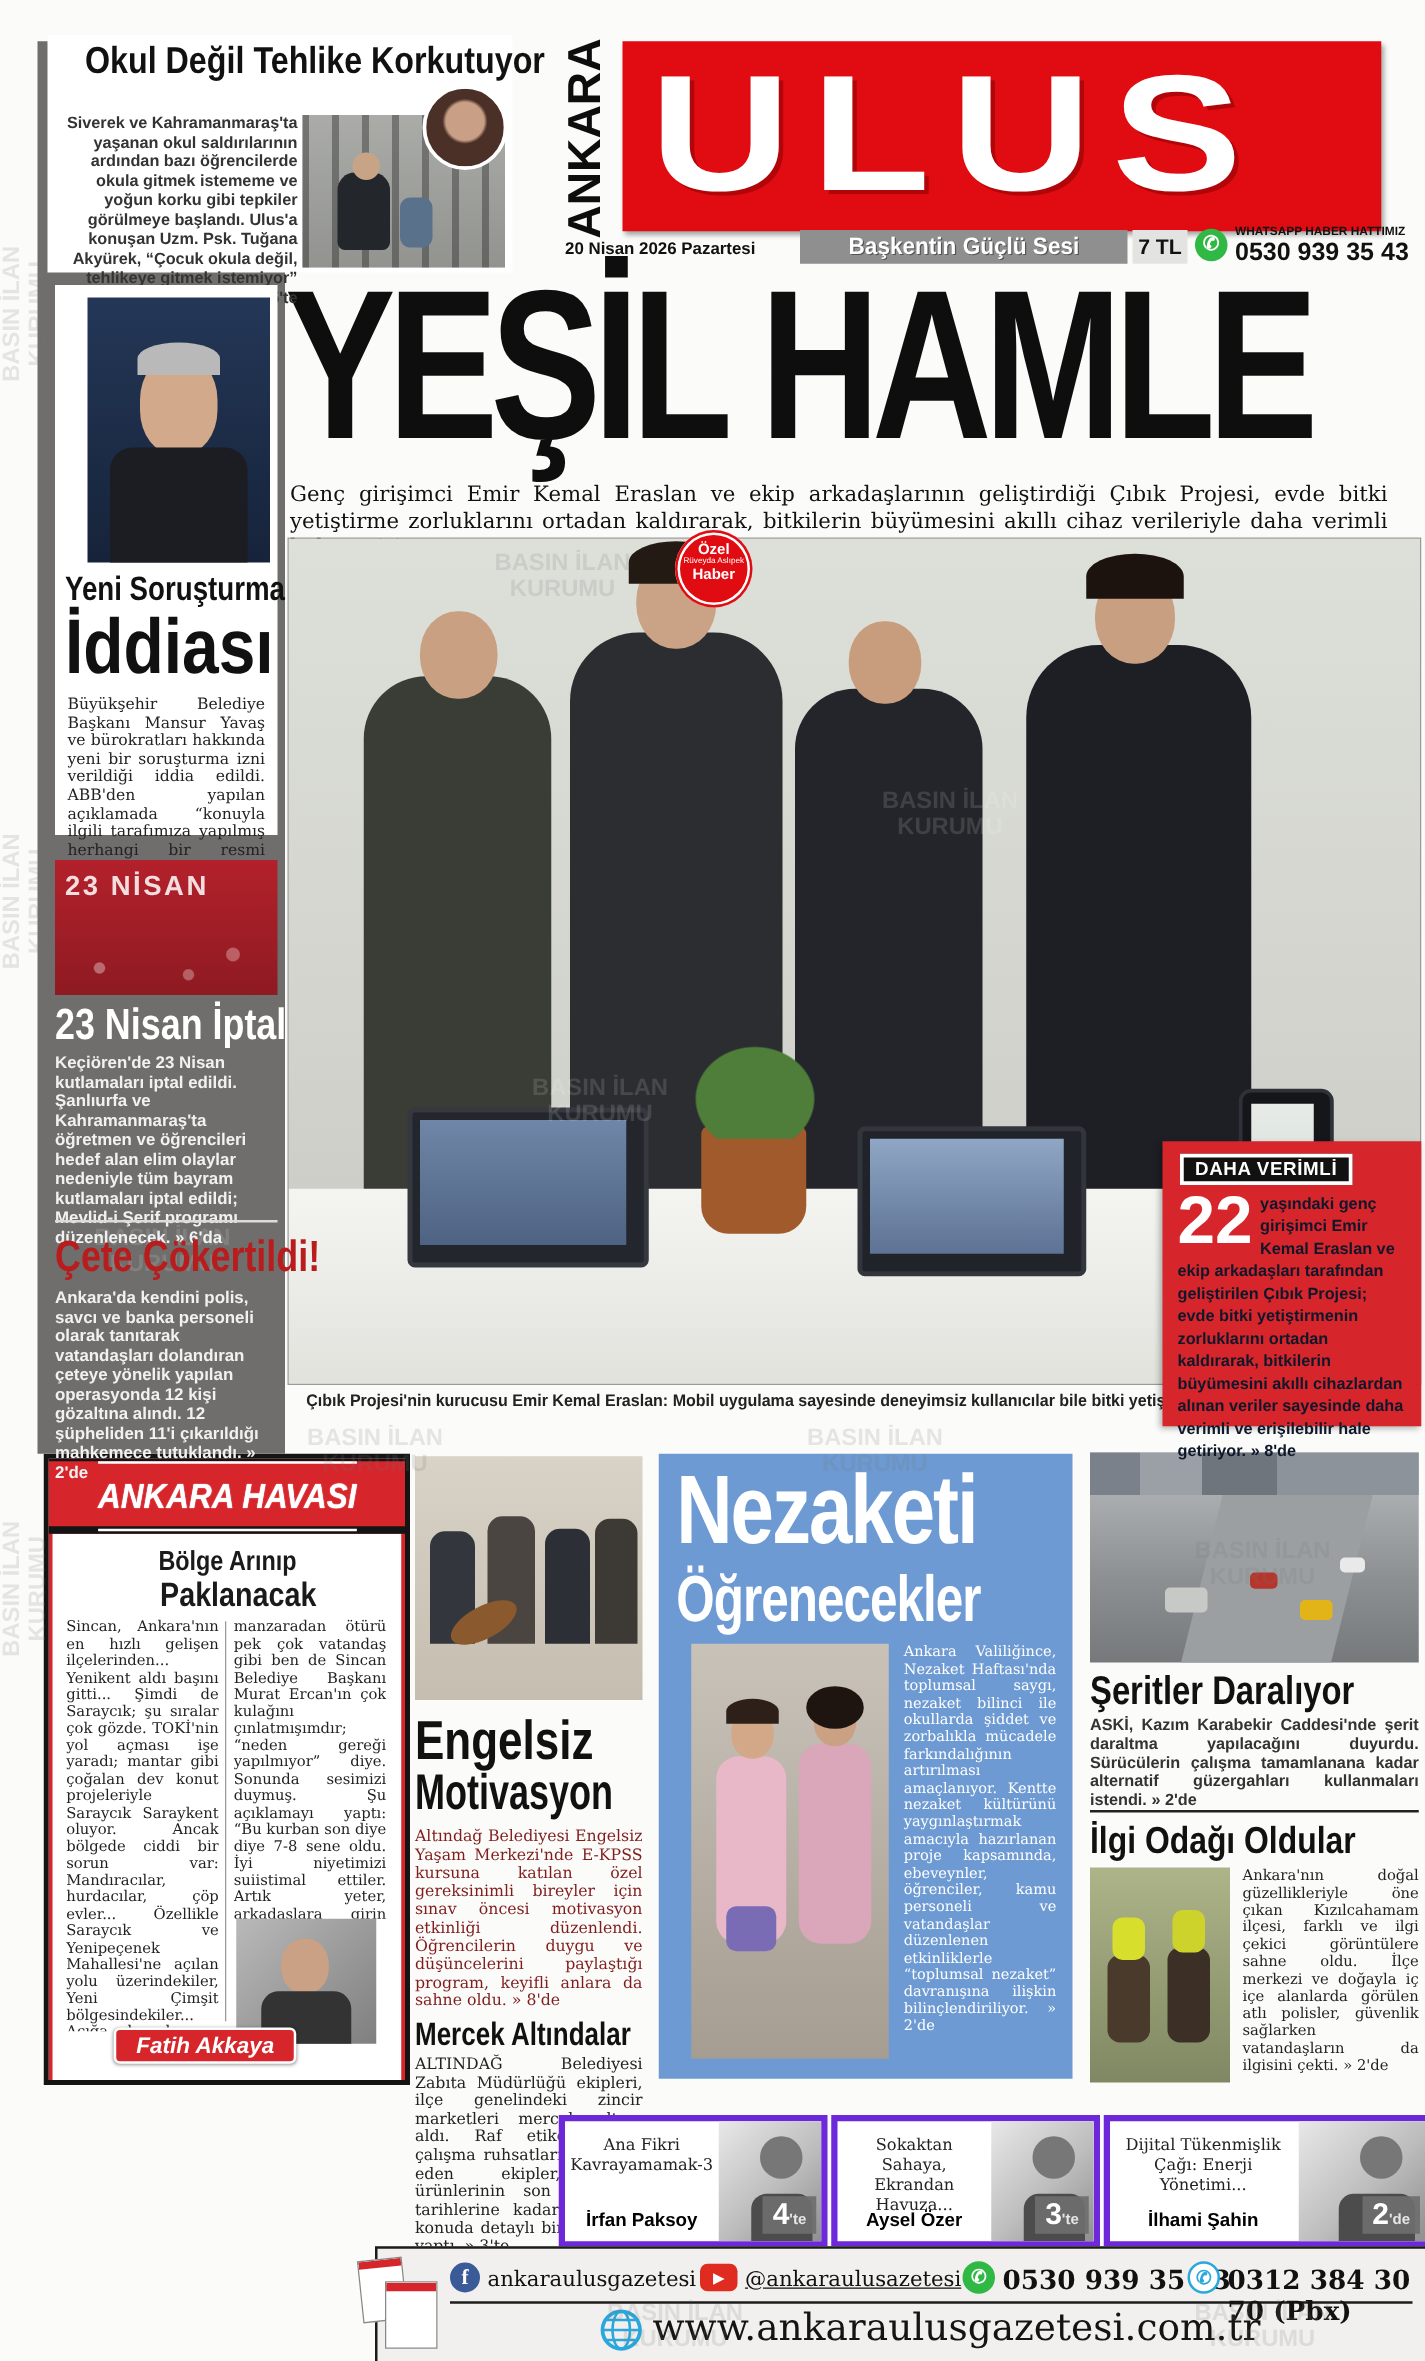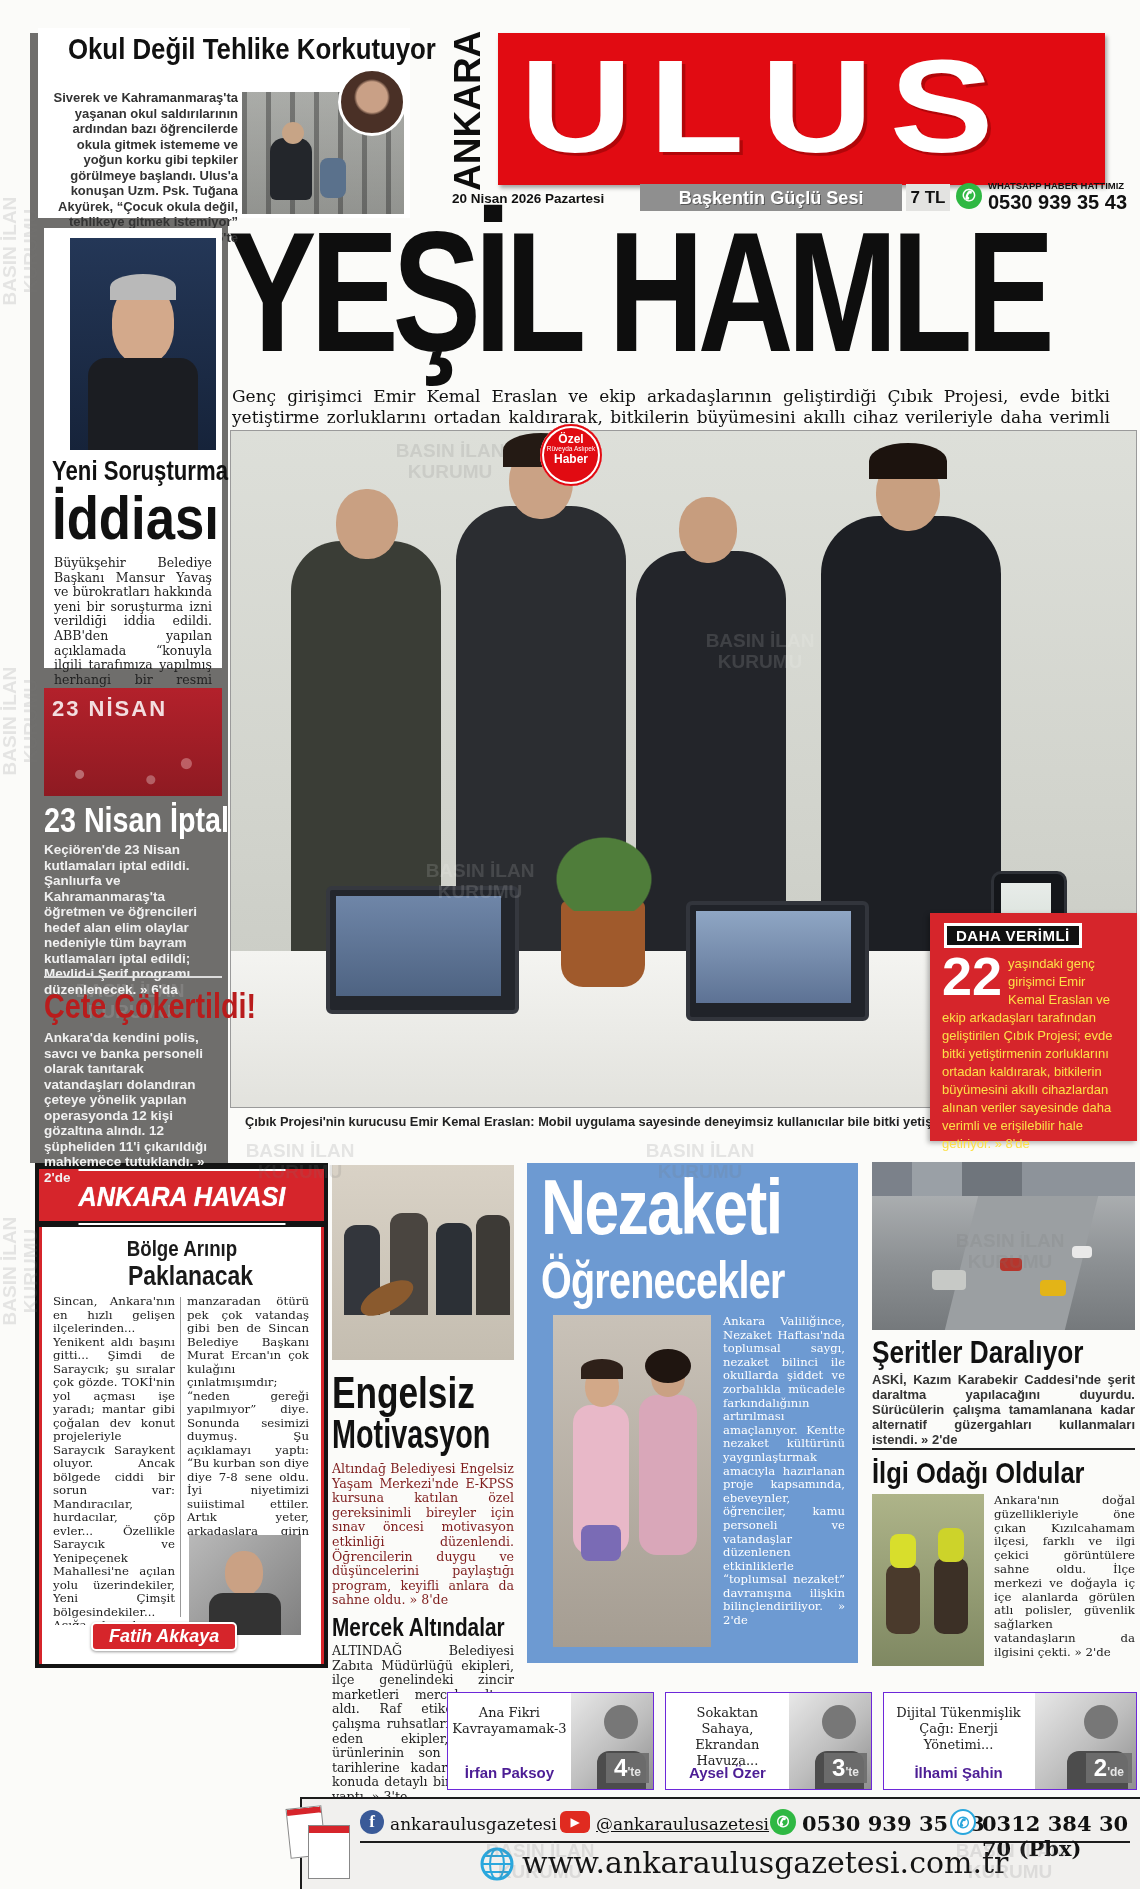--- a/index.html
+++ b/index.html
@@ -9,25 +9,25 @@
   .sx{display:inline-block;transform-origin:left top;white-space:nowrap;}
   .sxc{display:inline-block;transform-origin:center top;white-space:nowrap;}
   .wm{position:absolute;width:120px;font-weight:bold;font-size:19px;line-height:21px;
       color:rgba(120,120,120,.17);text-align:center;z-index:5;pointer-events:none;}
   .wm-light{color:rgba(255,255,255,.13);}
   .serif{font-family:"DejaVu Serif","Liberation Serif",serif;}
   .just{text-align:justify;}
   .photo{background:#cfcfca;}
   .hd{font-weight:bold;color:#111;}
   .rail-body{color:#f1f1f1;font-weight:bold;font-size:13.5px;line-height:15.5px;}
-  .colbox{position:absolute;top:1692px;height:96px;background:#fff;border:1px solid #6d28d9;overflow:hidden;}
+  .colbox{position:absolute;top:1692px;height:96px;background:#fff;border:5px solid #6d28d9;overflow:hidden;}
   .colbox .title{position:absolute;left:4px;top:12px;width:56%;text-align:center;
                  font-family:"DejaVu Serif","Liberation Serif",serif;font-size:13px;line-height:16px;color:#222;}
   .colbox .name{position:absolute;left:4px;bottom:8px;width:56%;text-align:center;
-                color:#4c1d95;font-weight:bold;font-size:15px;}
+                color:#000000;font-weight:bold;font-size:15px;}
   .colbox .cphoto{position:absolute;right:0;top:0;width:40%;height:100%;
                   background:linear-gradient(135deg,#e8e8e8 0%,#bdbdbd 55%,#8f8f8f 100%);}
   .colbox .chead{position:absolute;right:18%;top:12%;width:34px;height:34px;border-radius:50%;background:#777;}
   .colbox .cbody{position:absolute;right:8%;bottom:0;width:60%;height:40%;border-radius:12px 12px 0 0;background:#4c4c4c;}
   .colbox .pnum{position:absolute;right:4px;bottom:6px;background:rgba(110,110,110,.92);color:#fff;
                 font-weight:bold;font-size:24px;padding:1px 8px;}
   .colbox .pnum small{font-size:12px;color:#e6e6e6;}
   .ic-circle{display:inline-block;border-radius:50%;text-align:center;color:#fff;font-weight:bold;}
   .ftxt{font-family:"DejaVu Serif","Liberation Serif",serif;font-size:17px;color:#111;}
 </style>
@@ -164,21 +164,21 @@
     <span class="sx" style="font-size:13.5px;font-weight:bold;color:#222;transform:scaleX(.95);">Çıbık Projesi'nin kurucusu Emir Kemal Eraslan: Mobil uygulama sayesinde deneyimsiz kullanıcılar bile bitki yetiştirebiliyor.</span>
   </div>
 
   <div class="abs" style="left:930px;top:913px;width:207px;height:228px;background:#d6252b;z-index:8;box-shadow:-2px 2px 5px rgba(0,0,0,.3);">
     <div style="margin:10px 0 0 14px;">
       <span style="display:inline-block;background:#111;color:#fff;border:3px solid #fff;padding:1px 9px;
                    font-size:15px;font-weight:bold;letter-spacing:.5px;">DAHA VERİMLİ</span>
     </div>
     <div style="margin:6px 12px 0 12px;">
       <span style="float:left;font-size:54px;line-height:44px;font-weight:bold;color:#fff;margin-right:6px;">22</span>
-      <span style="color:#fde047;font-weight:normal;font-size:13px;line-height:15.3px;">yaşındaki genç girişimci Emir Kemal Eraslan ve ekip arkadaşları tarafından geliştirilen Çıbık Projesi; evde bitki yetiştirmenin zorluklarını ortadan kaldırarak, bitkilerin büyümesini akıllı cihazlardan alınan veriler sayesinde daha verimli ve erişilebilir hale getiriyor. » 8'de</span>
+      <span style="color:#0f172a;font-weight:bold;font-size:13px;line-height:15.3px;">yaşındaki genç girişimci Emir Kemal Eraslan ve ekip arkadaşları tarafından geliştirilen Çıbık Projesi; evde bitki yetiştirmenin zorluklarını ortadan kaldırarak, bitkilerin büyümesini akıllı cihazlardan alınan veriler sayesinde daha verimli ve erişilebilir hale getiriyor. » 8'de</span>
     </div>
   </div>
 
   <div class="abs" style="left:35px;top:1163px;width:285px;height:497px;background:#fff;border:4px solid #141414;
               box-shadow:inset 3px 0 0 #d6252b, inset -3px 0 0 #d6252b;">
     <div style="height:52px;background:#d6252b;border-bottom:6px solid #141414;border-top:2px solid #141414;text-align:center;">
       <span class="sxc" style="font-size:28px;font-weight:bold;font-style:italic;color:#fff;line-height:52px;transform:scaleX(.9);
                    text-shadow:0 0 1px #fff;border-top:2px solid #fff;border-bottom:2px solid #fff;">ANKARA HAVASI</span>
     </div>
     <div style="text-align:center;margin-top:8px;">

